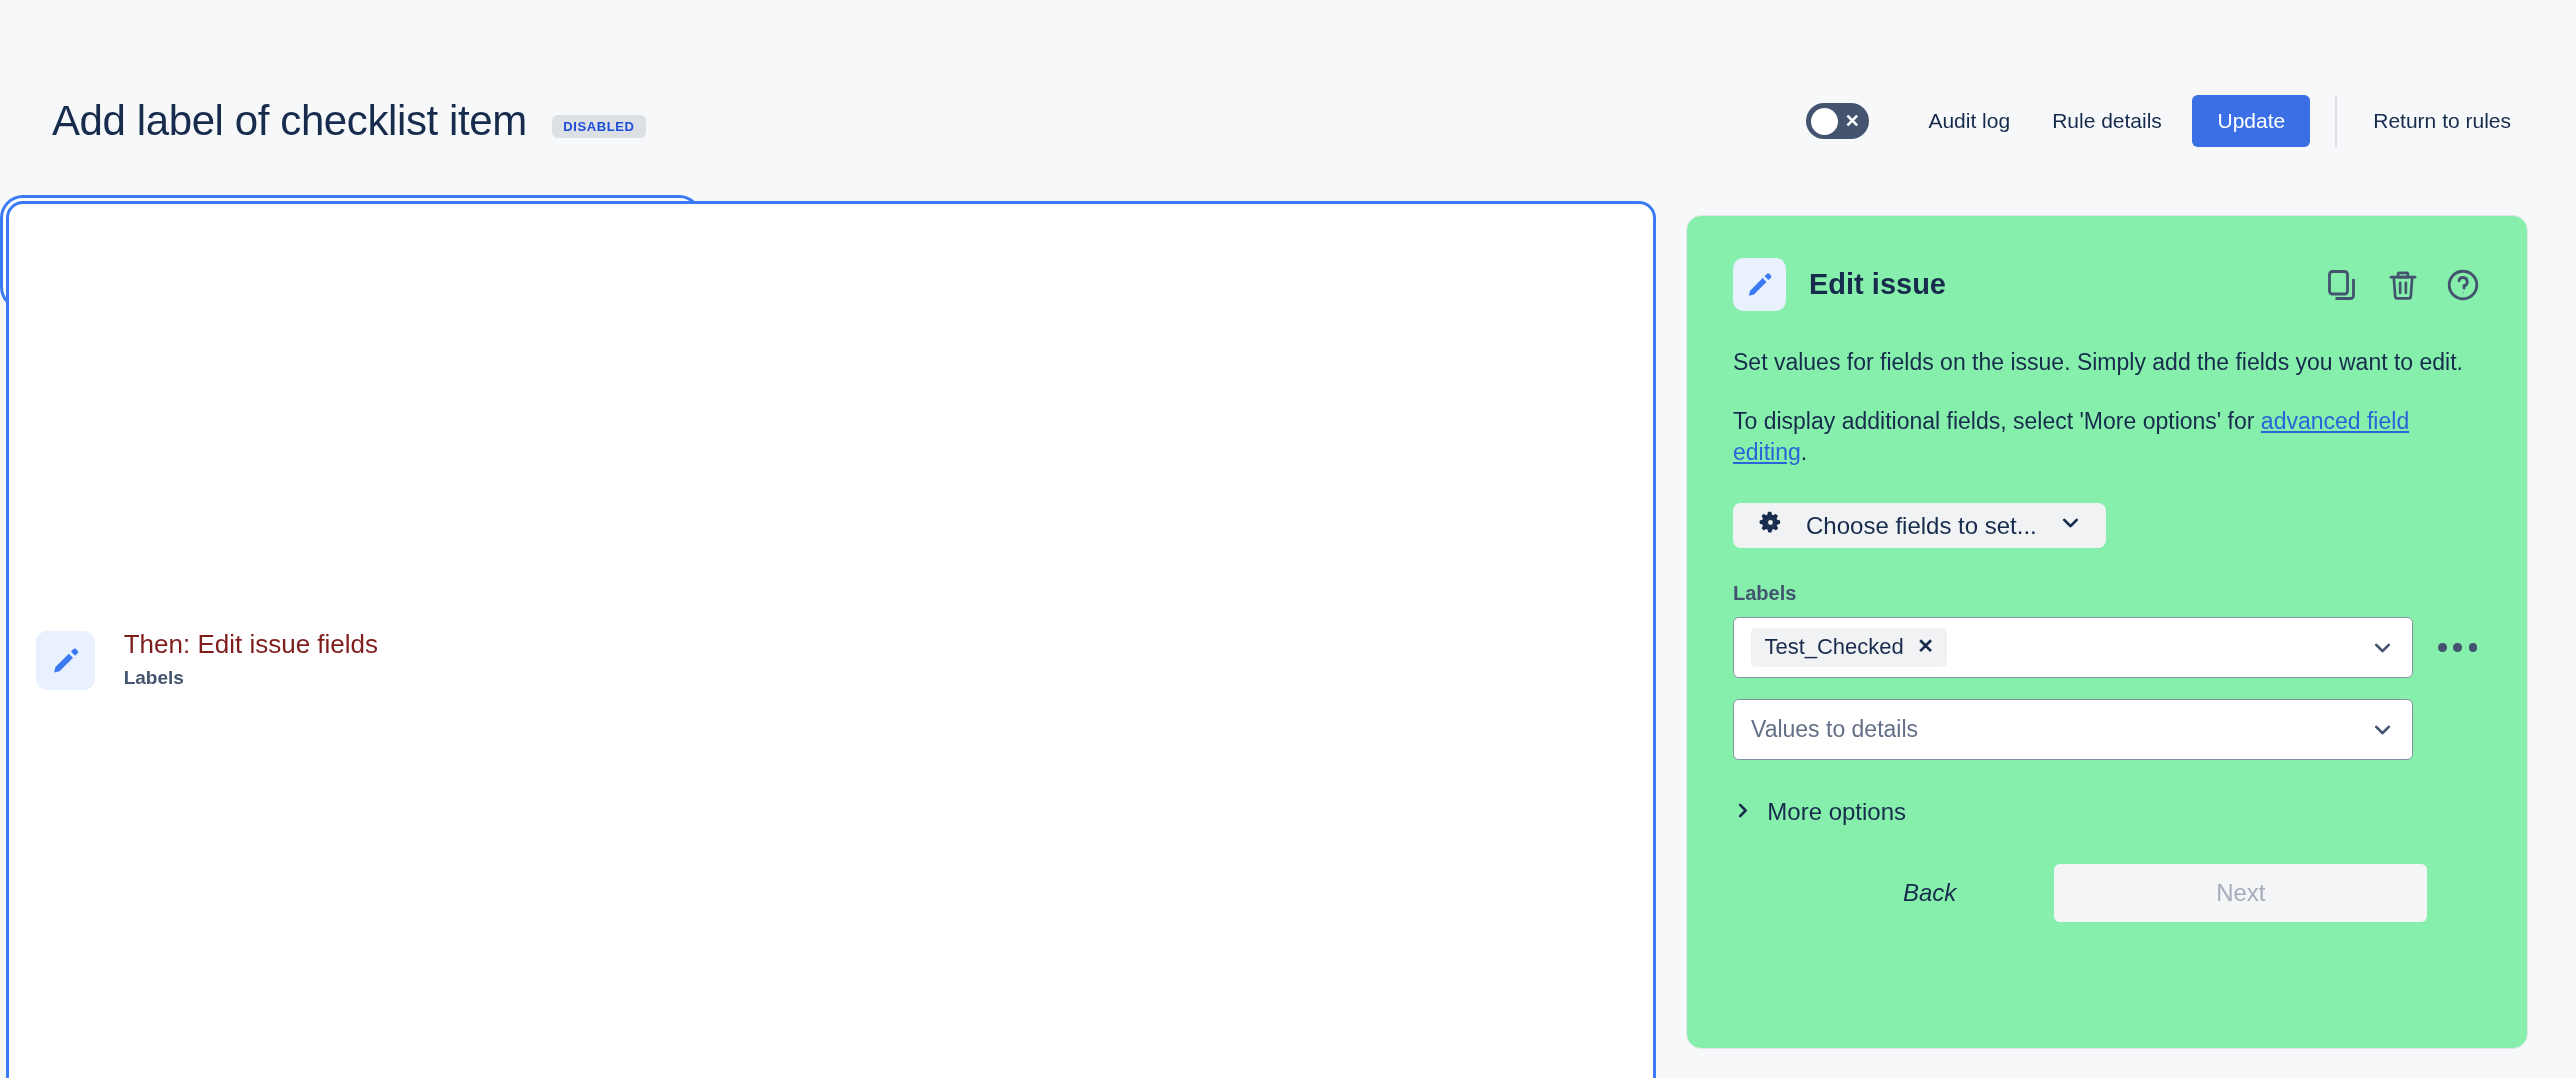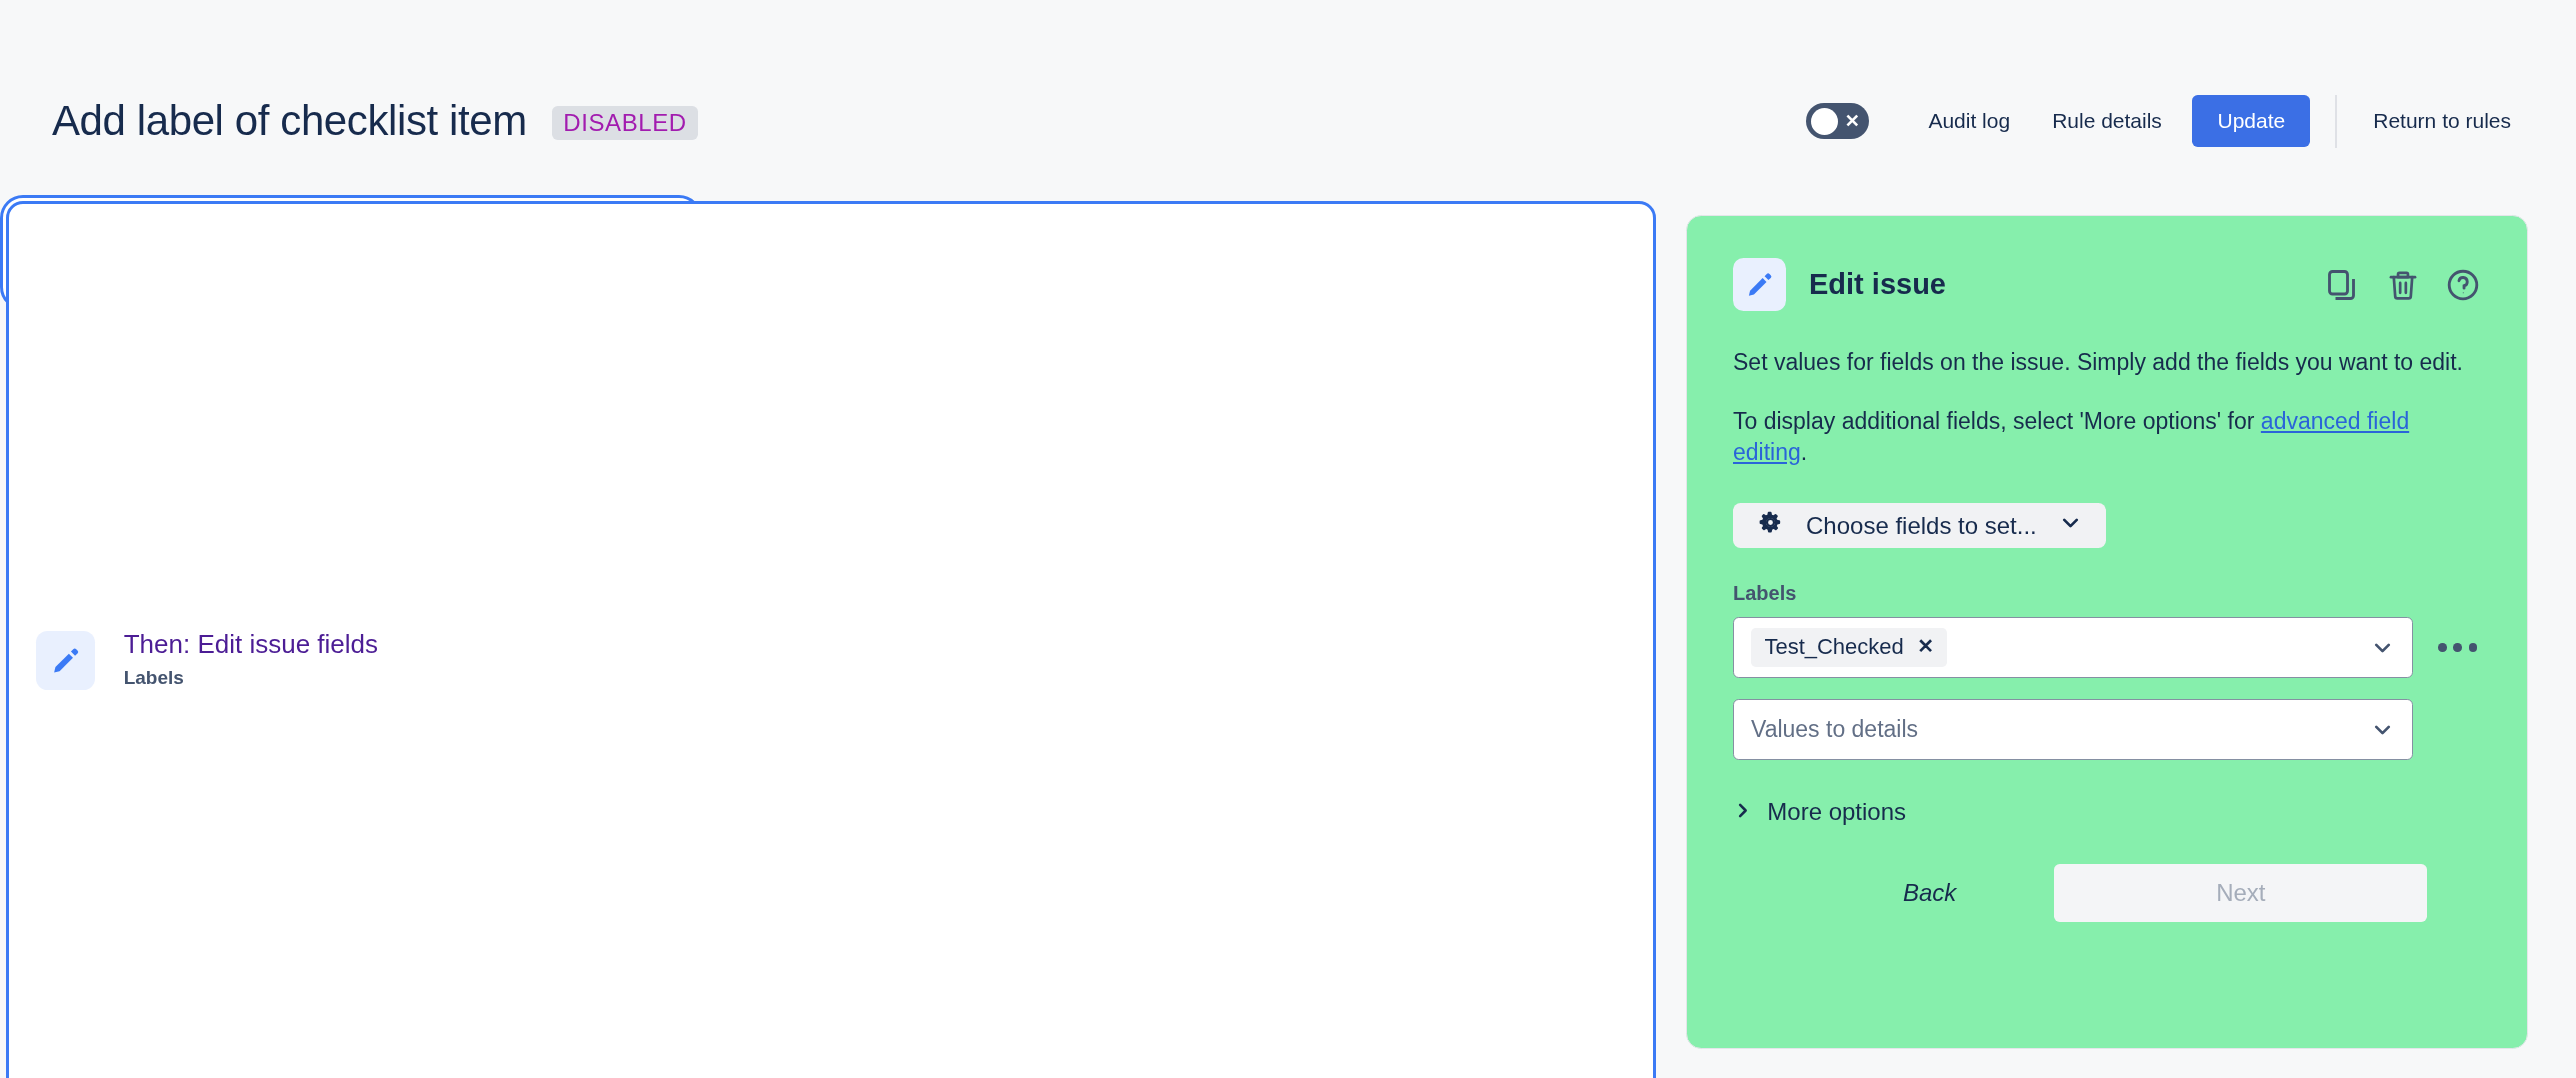--- a/index.html
+++ b/index.html
@@ -13,21 +13,21 @@
   .page { position: relative; width: 2576px; height: 1078px; margin-top: 47px; }
 
   
   .header {
     position: absolute; top: 0; left: 0; width: 2576px; height: 148px;
     display: flex; align-items: center;
   }
   .header-left { display: flex; align-items: baseline; gap: 25px; padding-left: 52px; }
   .page-title { font-size: 42px; font-weight: 500; letter-spacing: -0.4px; color: #172B4D; white-space: nowrap; }
   .status-badge {
-    font-size: 24px; font-weight: 400; letter-spacing: 0.6px; color: #a21caf;
+    font-size: 13px; font-weight: 700; letter-spacing: 0.6px; color: #1d4ed8;
     background: #DCDFE4; border-radius: 5.7px; padding: 5.7px 11.5px 4.8px; line-height: 1;
     position: relative; top: -3.8px;
   }
   .header-right {
     margin-left: auto; display: flex; align-items: center; gap: 0; padding-right: 44px;
   }
   .toggle {
     width: 63px; height: 36px; border-radius: 18px; background: #44546F;
     display: flex; align-items: center; justify-content: space-between;
     padding: 0 4.8px; margin-right: 38px; cursor: pointer; flex: none;
@@ -80,21 +80,21 @@
     display: flex; align-items: center; gap: 29px; padding: 0 27px;
   }
   .node-icon {
     width: 59px; height: 59px; border-radius: 11.5px; flex: none;
     display: flex; align-items: center; justify-content: center;
   }
   .icon-green { background: #DCFFF1; }
   .icon-yellow { background: #FFF7D6; }
   .icon-blue { background: #E9F0FE; }
   .node-text { display: flex; flex-direction: column; gap: 4.8px; min-width: 0; }
-  .node-title { font-size: 26px; color: #4c1d95; line-height: 1.2; }
+  .node-title { font-size: 26px; color: #7f1d1d; line-height: 1.2; }
   .node-sub { font-size: 19px; color: #626F86; line-height: 1.35; }
   .node-sub.strong { font-weight: 700; color: #44546F; font-size: 19px; }
 
   
   .panel {
     position: absolute; left: 1686px; top: 168px; width: 842px; height: 834px;
     background: #86efac; border: 1.9px solid #E4E6EA; border-radius: 15.3px;
     padding: 42px 46px;
   }
   .panel-head { display: flex; align-items: center; gap: 23px; margin-bottom: 36px; }

